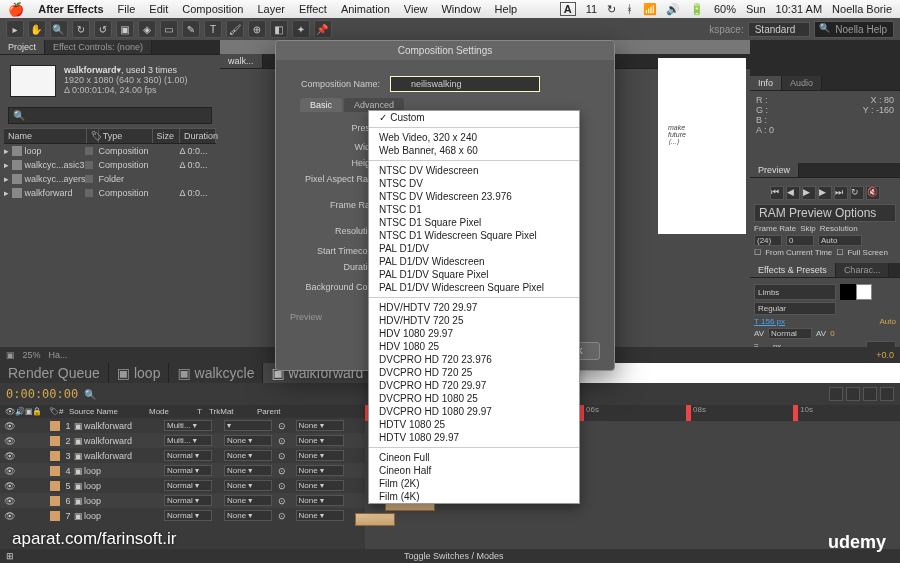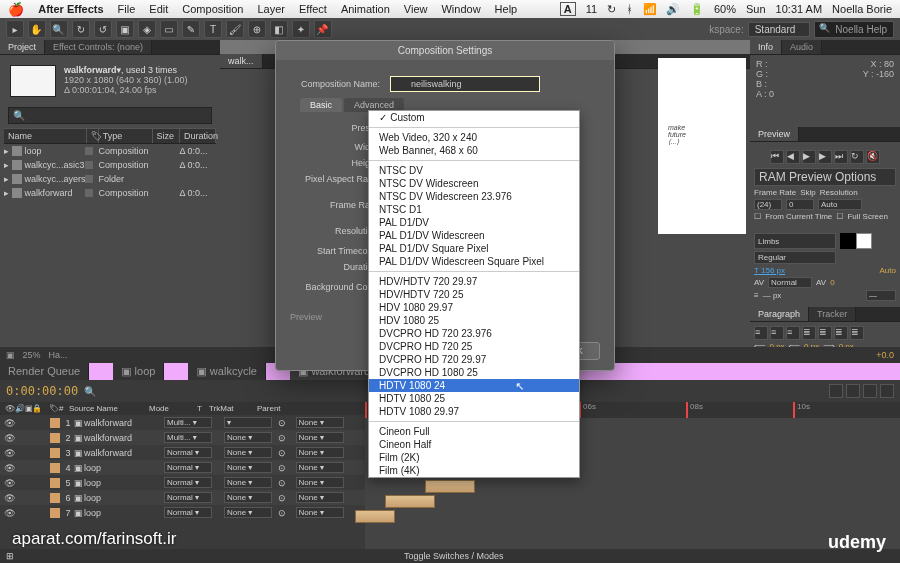--- a/index.html
+++ b/index.html
@@ -17,21 +17,21 @@
 .ae-toolbar .right-section { margin-left: auto; display: flex; gap: 4px; align-items: center; }
 .workspace-label { color: #999; }
 .workspace-dropdown { background: #333; border: 1px solid #555; padding: 1px 14px 1px 6px; color: #ccc; font-size: 10px; }
 .search-help { background: #222; border: 1px solid #555; padding: 2px 6px 2px 20px; color: #999; width: 120px; font-size: 10px; position: relative; }
 .search-help::before { content: "🔍"; position: absolute; left: 4px; top: 1px; font-size: 9px; }
 
 
 .main-area { display: flex; height: 505px; }
 .left-col { width: 220px; background: #3a3a3a; display: flex; flex-direction: column; }
 .center-col { flex: 1; background: #4a4a4a; position: relative; }
-.right-col { width: 150px; background: #3a3a3a; display: flex; flex-direction: column; }
+.right-col { width: 150px; background: #3a3a3a; display: flex; flex-direction: column; margin-top: 36px; }
 
 
 .panel-tabs { display: flex; background: #2a2a2a; border-bottom: 1px solid #222; font-size: 9px; }
 .panel-tab { padding: 2px 8px; background: #333; border-right: 1px solid #222; color: #999; }
 .panel-tab.active { background: #4a4a4a; color: #ddd; }
 
 
 .project-panel { background: #4a4a4a; padding: 4px; }
 .project-header { display: flex; gap: 8px; padding: 6px; }
 .comp-thumb { width: 46px; height: 32px; background: #f5f5f5; border: 1px solid #222; }
@@ -47,40 +47,40 @@
 .project-table .col-label { width: 12px; }
 .project-table .col-type { width: 55px; }
 .project-table .col-size { width: 28px; }
 .project-table .col-dur { width: 36px; }
 .project-row { display: flex; padding: 2px 0; align-items: center; }
 .project-row .icon-sq { width: 10px; height: 10px; background: #888; margin: 0 3px; }
 .project-row .label-sq { width: 8px; height: 8px; background: #666; }
 
 
 .timeline-panel { position: absolute; left: 0; right: 0; bottom: 0; height: 200px; background: #3a3a3a; display: flex; flex-direction: column; }
-.timeline-tabs { display: flex; background: #f0abfc; font-size: 11px; gap: 24px; }
+.timeline-tabs { display: flex; background: #ffffff; font-size: 14px; }
 .timeline-tabs .panel-tab { background: #333; }
 .timeline-tabs .panel-tab.active { background: #4a4a4a; }
 .timeline-header { display: flex; align-items: center; padding: 4px 6px; gap: 6px; }
 .timecode { color: #d4a84c; font-size: 12px; font-family: monospace; }
 .timeline-body { flex: 1; display: flex; }
 .layer-list { width: 365px; background: #3a3a3a; }
 .layer-headers { display: flex; background: #333; font-size: 8px; padding: 2px; }
 .layer-headers > div { padding: 0 3px; }
 .layer-row { display: flex; align-items: center; padding: 1px 4px; font-size: 9px; height: 15px; }
 .layer-row:nth-child(even) { background: #404040; }
 .layer-num { width: 12px; text-align: center; }
 .layer-color { width: 10px; height: 10px; background: #d4a068; margin: 0 2px; }
 .layer-name { width: 80px; }
 .layer-mode { width: 48px; background: #333; border: 1px solid #555; padding: 0 2px; font-size: 8px; }
 .layer-trkmat { width: 48px; background: #333; border: 1px solid #555; padding: 0 2px; font-size: 8px; margin-left: 12px; }
 .layer-parent { width: 48px; background: #333; border: 1px solid #555; padding: 0 2px; font-size: 8px; margin-left: 10px; }
 .timeline-tracks { flex: 1; background: #444; position: relative; }
 .time-ruler { height: 16px; background: #333; display: flex; font-size: 8px; color: #999; }
-.time-ruler > div { flex: 1; border-left: 2px solid #ef4444; padding-left: 2px; }
+.time-ruler > div { flex: 1; border-left: 5px solid #ef4444; padding-left: 2px; }
 .layer-bars { position: relative; }
 .layer-bar { position: absolute; height: 13px; background: linear-gradient(#e0c090, #c8a070); border: 1px solid #8a6a40; }
 .timeline-footer { display: flex; padding: 2px 6px; font-size: 9px; background: #333; }
 
 
 .info-panel { background: #4a4a4a; padding: 4px 6px; font-size: 9px; color: #bbb; }
 .info-row { display: flex; justify-content: space-between; }
 .preview-panel, .effects-panel, .char-panel, .para-panel { background: #4a4a4a; padding: 4px; font-size: 9px; }
 .preview-controls { display: flex; gap: 2px; justify-content: center; margin: 4px 0; }
 .preview-btn { width: 14px; height: 14px; background: #333; border: 1px solid #555; }
@@ -316,20 +316,24 @@
         <span class="small-select">0</span>
         <span class="small-select" style="width:44px">Auto</span>
       </div>
       <div class="option-row">
         <span>☐</span>
           <span>From Current Time</span>
         <span>☐</span>
           <span>Full Screen</span>
       </div>
     </div>
+    <div class="panel-tabs">
+      <div class="panel-tab active">Effects &amp; Presets</div>
+      <div class="panel-tab">Charac...</div>
+    </div>
     <div class="char-panel">
       <div class="font-row">
         <input style="width: 82px;" value="Limbs">
         <span style="width:16px;height:16px;background:#000;margin-left:4px"></span>
         <span style="width:16px;height:16px;background:#fff;border:1px solid #888"></span>
       </div>
       <div class="font-row">
           <input style="width: 82px;" value="Regular">
         </div>
       <div class="option-row">
@@ -569,38 +573,40 @@
     <button class="dialog-btn">OK</button>
   </div>
 </div>
 
 <div class="preset-dropdown" id="preset-list">
     <div class="preset-item check">Custom</div>
     <div class="preset-sep"></div>
     <div class="preset-item">Web Video, 320 x 240</div>
     <div class="preset-item">Web Banner, 468 x 60</div>
     <div class="preset-sep"></div>
+    <div class="preset-item">NTSC DV Widescreen</div>
     <div class="preset-item">NTSC DV</div>
-    <div class="preset-item">NTSC DV Widescreen</div>
     <div class="preset-item">NTSC DV Widescreen 23.976</div>
     <div class="preset-item">NTSC D1</div>
+    <div class="preset-item">NTSC D1 Square Pixel</div>
+    <div class="preset-item">NTSC D1 Widescreen Square Pixel</div>
     <div class="preset-item">PAL D1/DV</div>
     <div class="preset-item">PAL D1/DV Widescreen</div>
     <div class="preset-item">PAL D1/DV Square Pixel</div>
     <div class="preset-item">PAL D1/DV Widescreen Square Pixel</div>
     <div class="preset-sep"></div>
     <div class="preset-item">HDV/HDTV 720 29.97</div>
     <div class="preset-item">HDV/HDTV 720 25</div>
     <div class="preset-item">HDV 1080 29.97</div>
     <div class="preset-item">HDV 1080 25</div>
     <div class="preset-item">DVCPRO HD 720 23.976</div>
     <div class="preset-item">DVCPRO HD 720 25</div>
     <div class="preset-item">DVCPRO HD 720 29.97</div>
     <div class="preset-item">DVCPRO HD 1080 25</div>
-    <div class="preset-item selected">HDTV 1080 24<span class="cursor" style="margin-left: 70px;">↖</span></div>
+    <div class="preset-item">DVCPRO HD 1080 29.97</div>
     <div class="preset-item">HDTV 1080 25</div>
     <div class="preset-item">HDTV 1080 29.97</div>
     <div class="preset-sep"></div>
     <div class="preset-item">Cineon Full</div>
     <div class="preset-item">Cineon Half</div>
     <div class="preset-item">Film (2K)</div>
     <div class="preset-item">Film (4K)</div>
   </div>
 
 <div class="watermark">aparat.com/farinsoft.ir</div>

